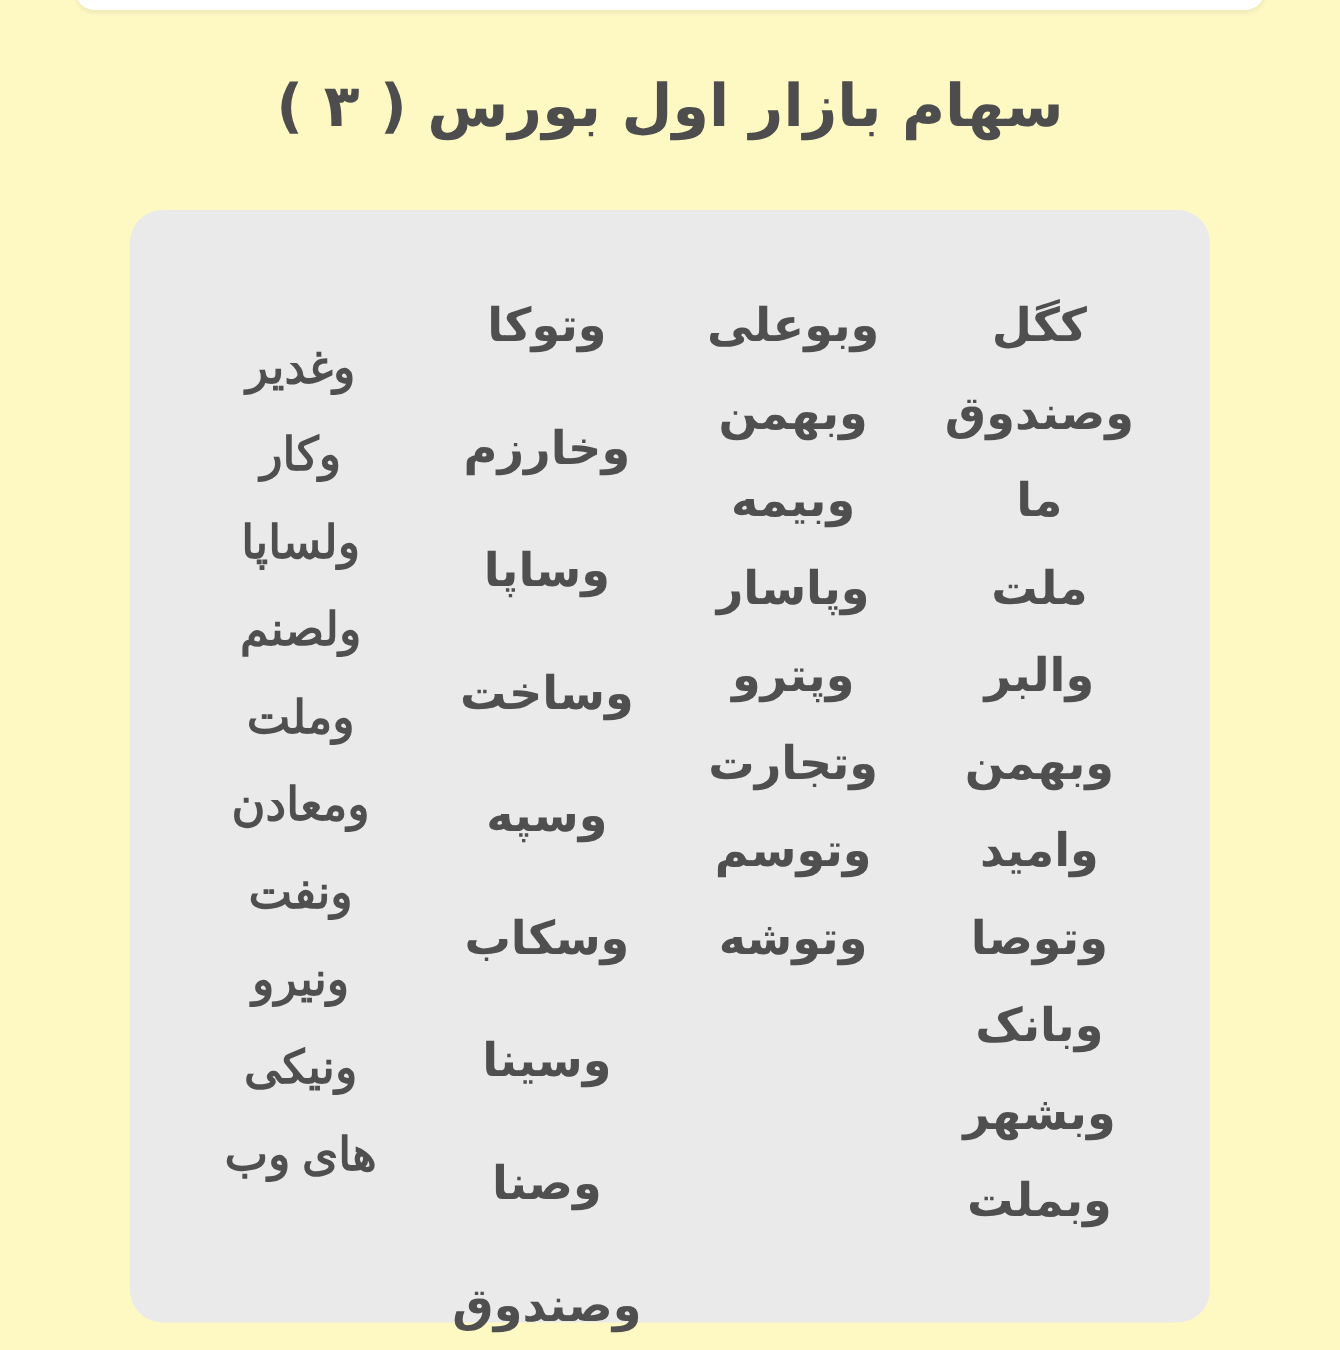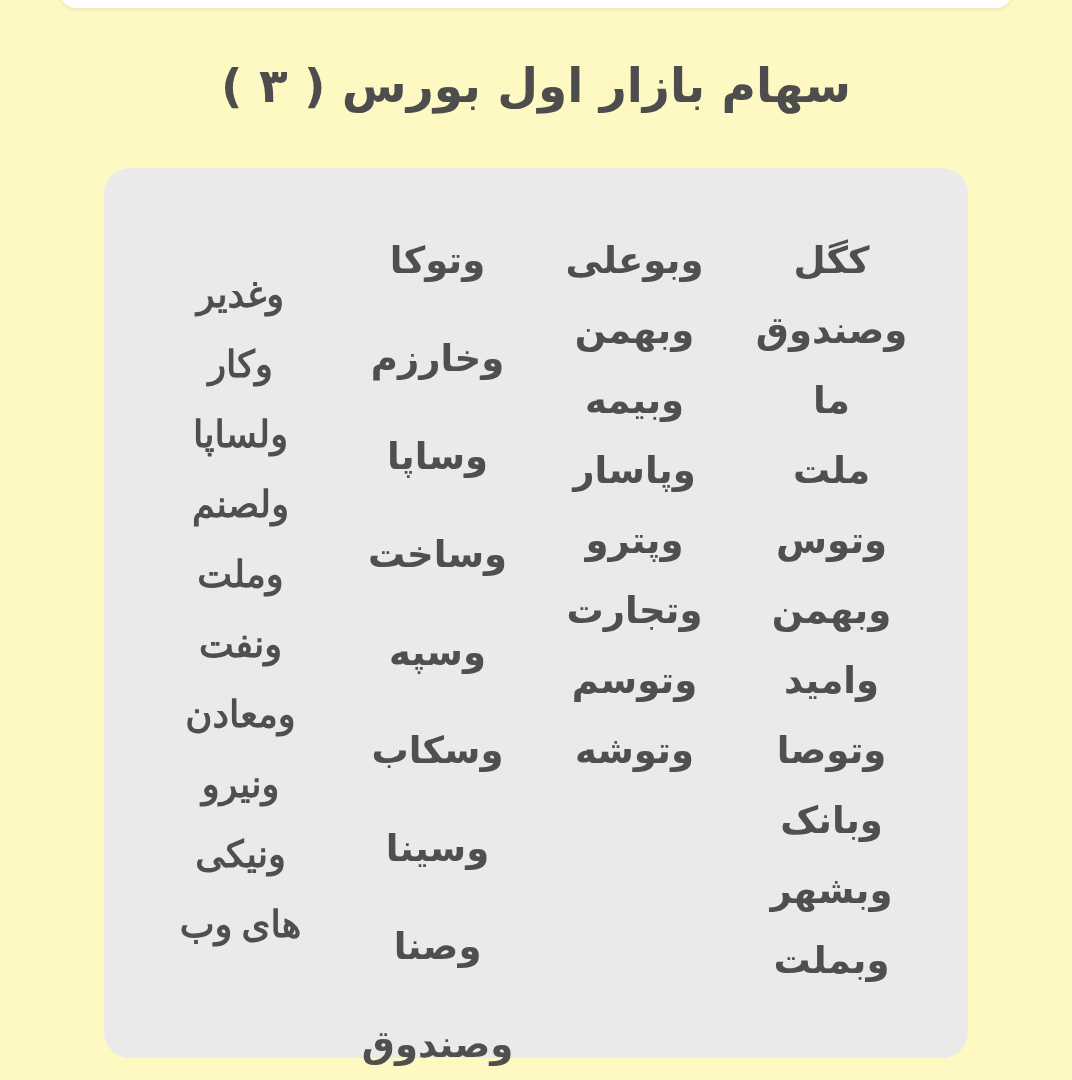--- a/index.html
+++ b/index.html
@@ -96,21 +96,21 @@
   <div class="title">سهام بازار اول بورس ( ۳ )</div>
 
   <div class="card">
     <div class="columns">
 
       <div class="col col-1">
         <div class="item">کگل</div>
         <div class="item">وصندوق</div>
         <div class="item">ما</div>
         <div class="item">ملت</div>
-        <div class="item">وتوس</div>
+        <div class="item">والبر</div>
         <div class="item">وبهمن</div>
         <div class="item">وامید</div>
         <div class="item">وتوصا</div>
         <div class="item">وبانک</div>
         <div class="item">وبشهر</div>
         <div class="item">وبملت</div>
       </div>
 
       <div class="col col-2">
         <div class="item">وبوعلی</div>
@@ -135,22 +135,22 @@
         <div class="item">وصندوق</div>
         <div class="item">وصنعت</div>
       </div>
 
       <div class="col col-4">
         <div class="item">وغدیر</div>
         <div class="item">وکار</div>
         <div class="item">ولساپا</div>
         <div class="item">ولصنم</div>
         <div class="item">وملت</div>
+        <div class="item">ومعادن</div>
         <div class="item">ونفت</div>
-        <div class="item">ومعادن</div>
         <div class="item">ونیرو</div>
         <div class="item">ونیکی</div>
         <div class="item">های وب</div>
       </div>
 
     </div>
   </div>
 </div>
 
 </body></html>

